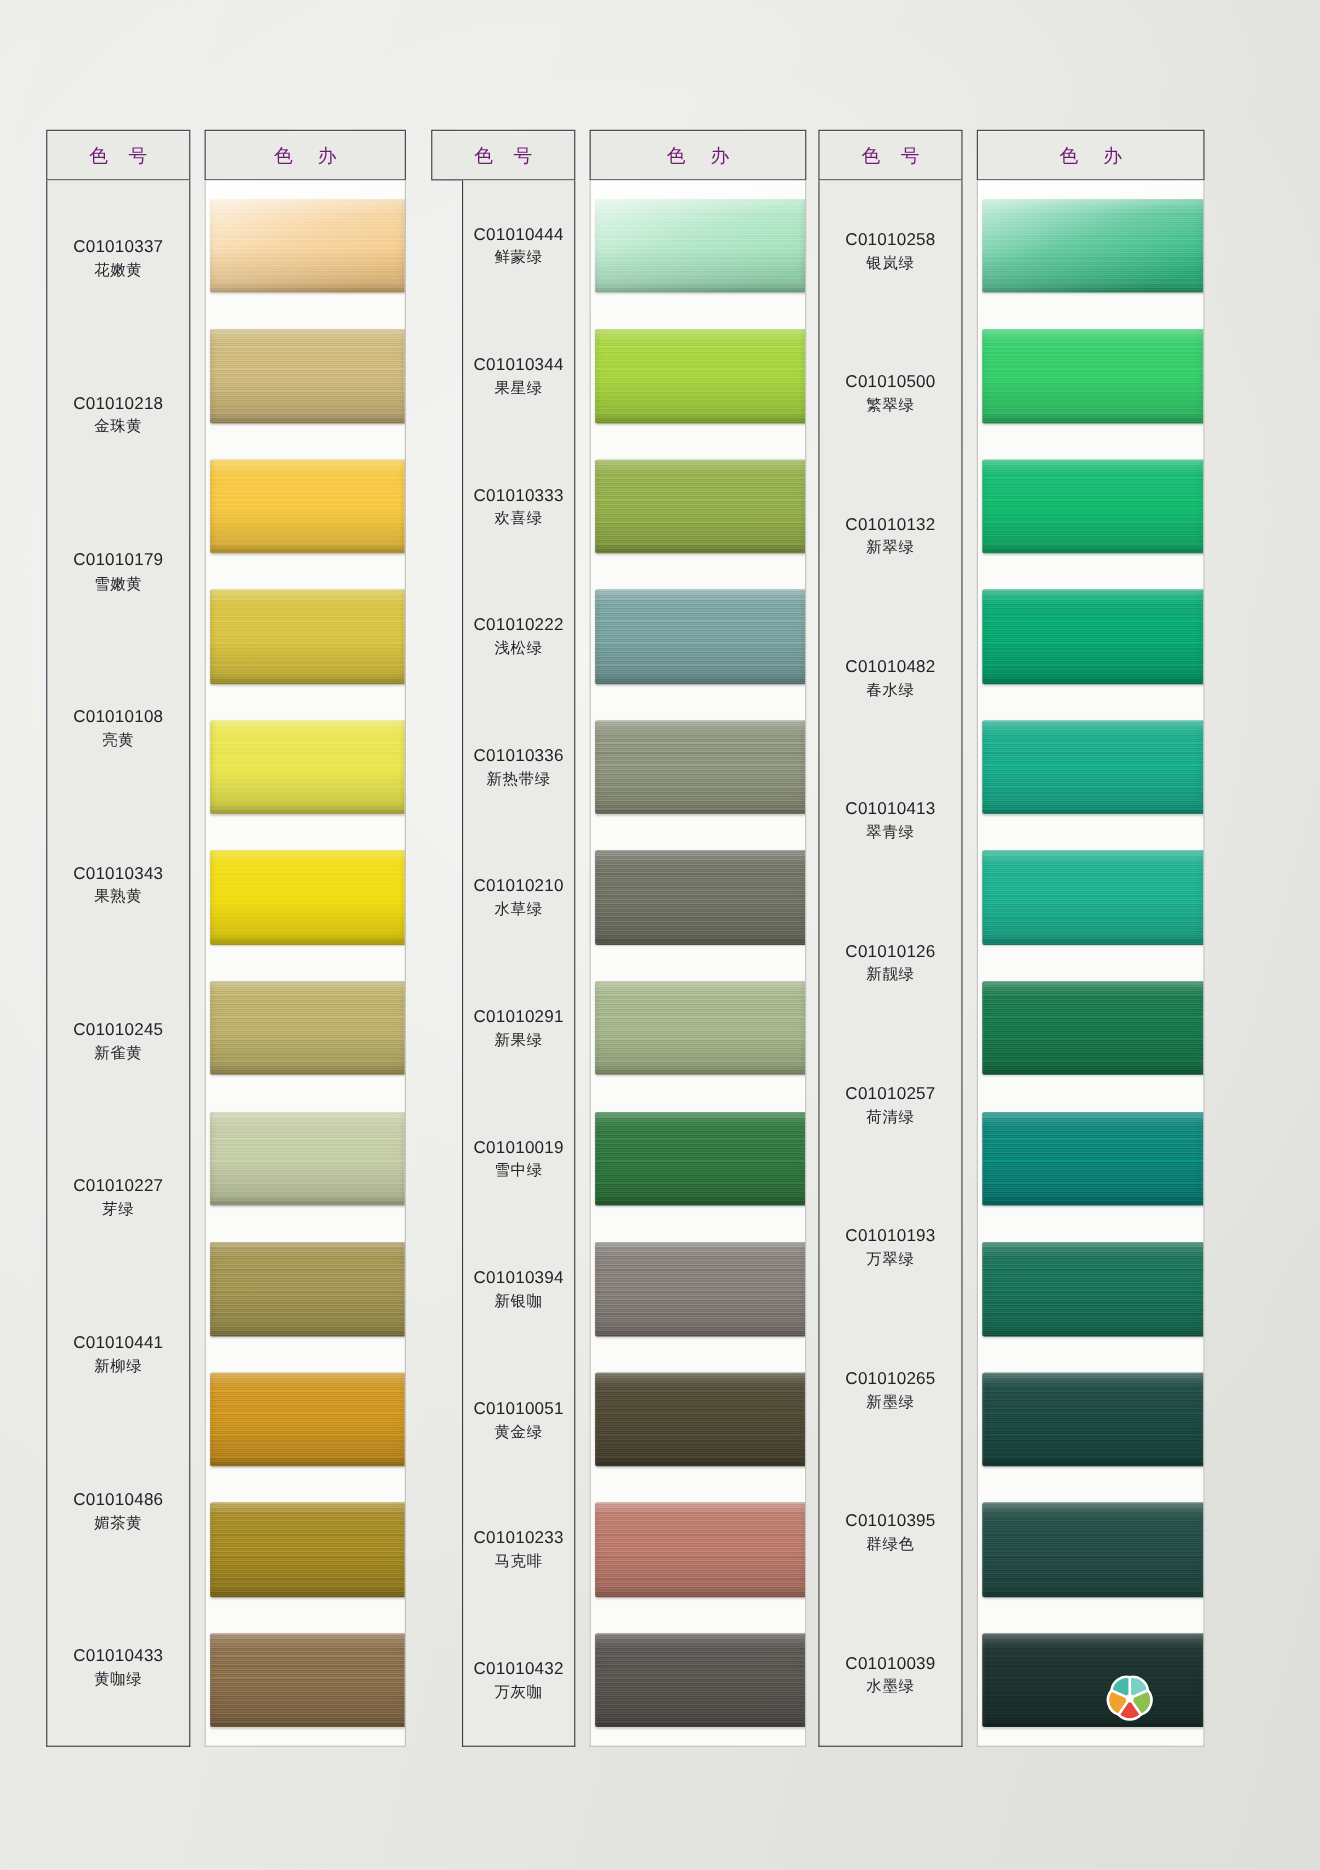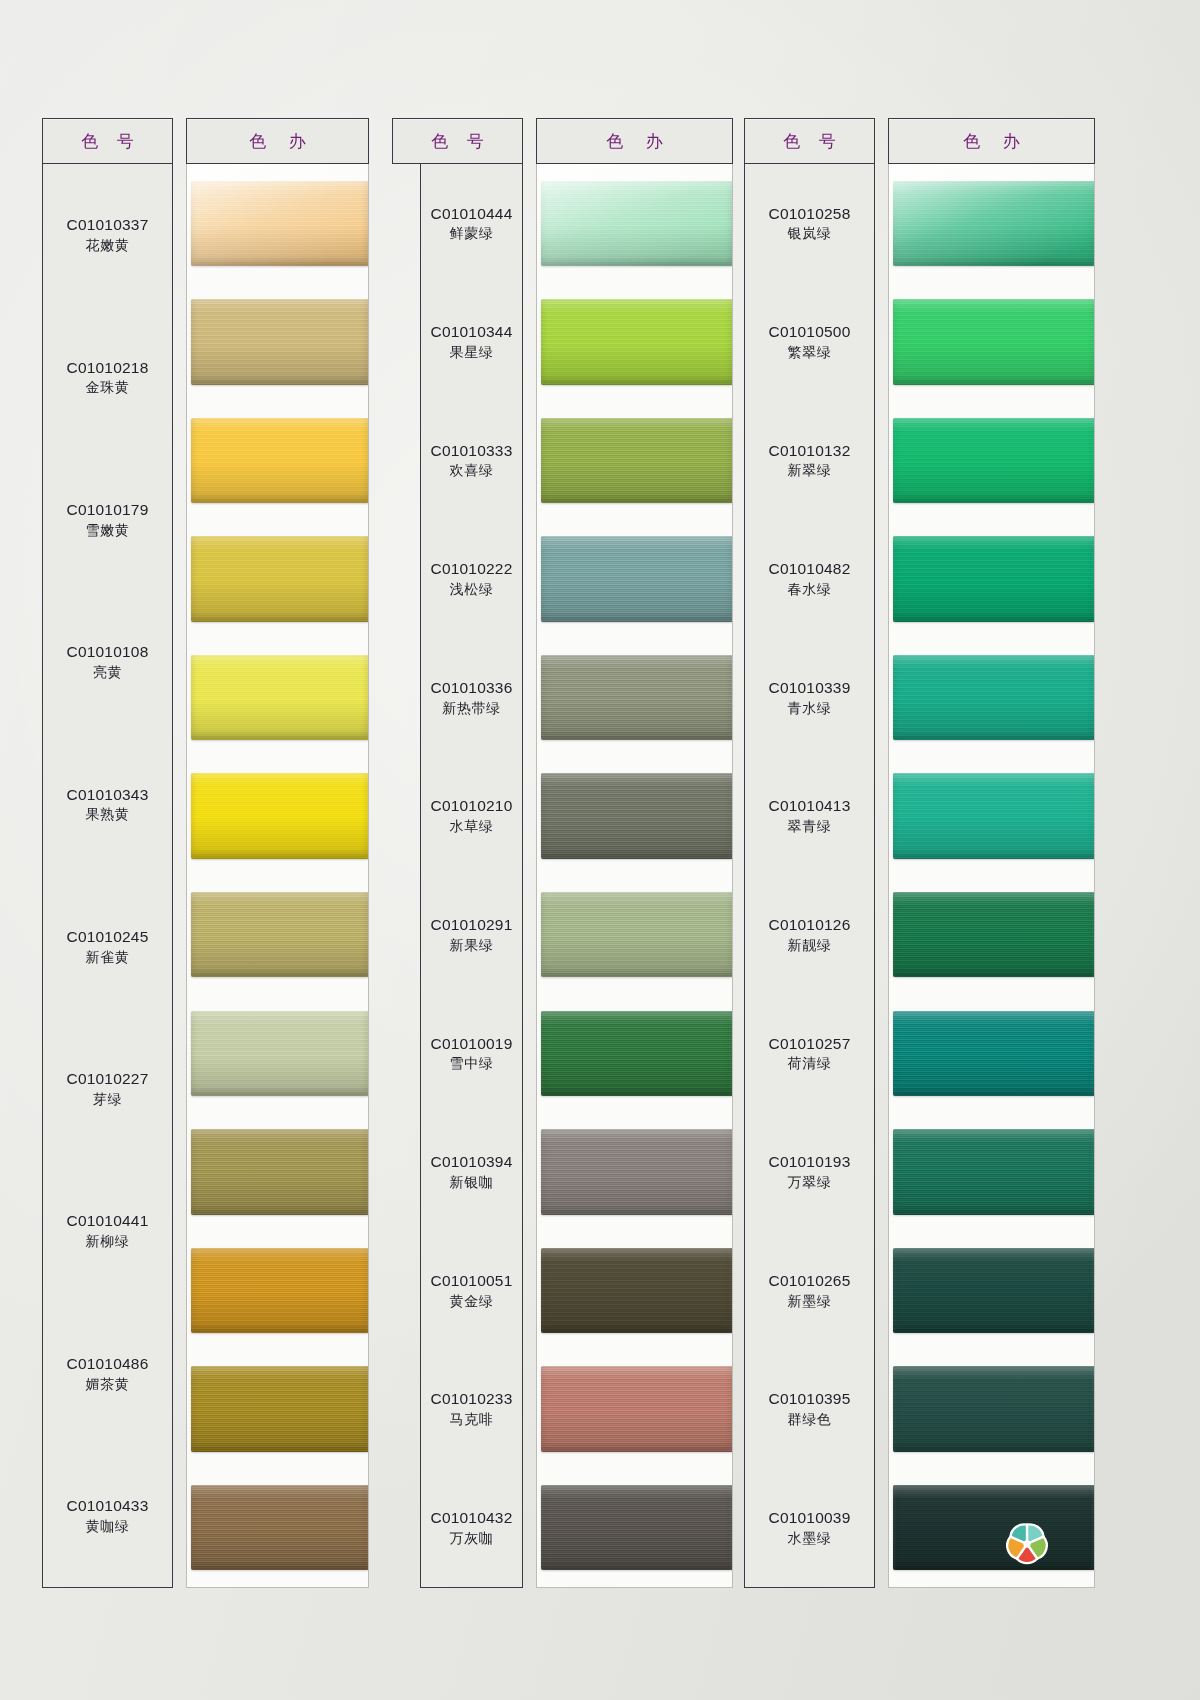--- a/index.html
+++ b/index.html
@@ -398,24 +398,20 @@
           </div>
           <div class="code-cell">
             <div class="code-num">C01010132</div>
             <div class="code-name">新翠绿</div>
           </div>
           <div class="code-cell">
             <div class="code-num">C01010482</div>
             <div class="code-name">春水绿</div>
           </div>
           <div class="code-cell">
-            <div class="code-num">C01010339</div>
-            <div class="code-name">青水绿</div>
-          </div>
-          <div class="code-cell">
             <div class="code-num">C01010413</div>
             <div class="code-name">翠青绿</div>
           </div>
           <div class="code-cell">
             <div class="code-num">C01010126</div>
             <div class="code-name">新靓绿</div>
           </div>
           <div class="code-cell">
             <div class="code-num">C01010257</div>
             <div class="code-name">荷清绿</div>

